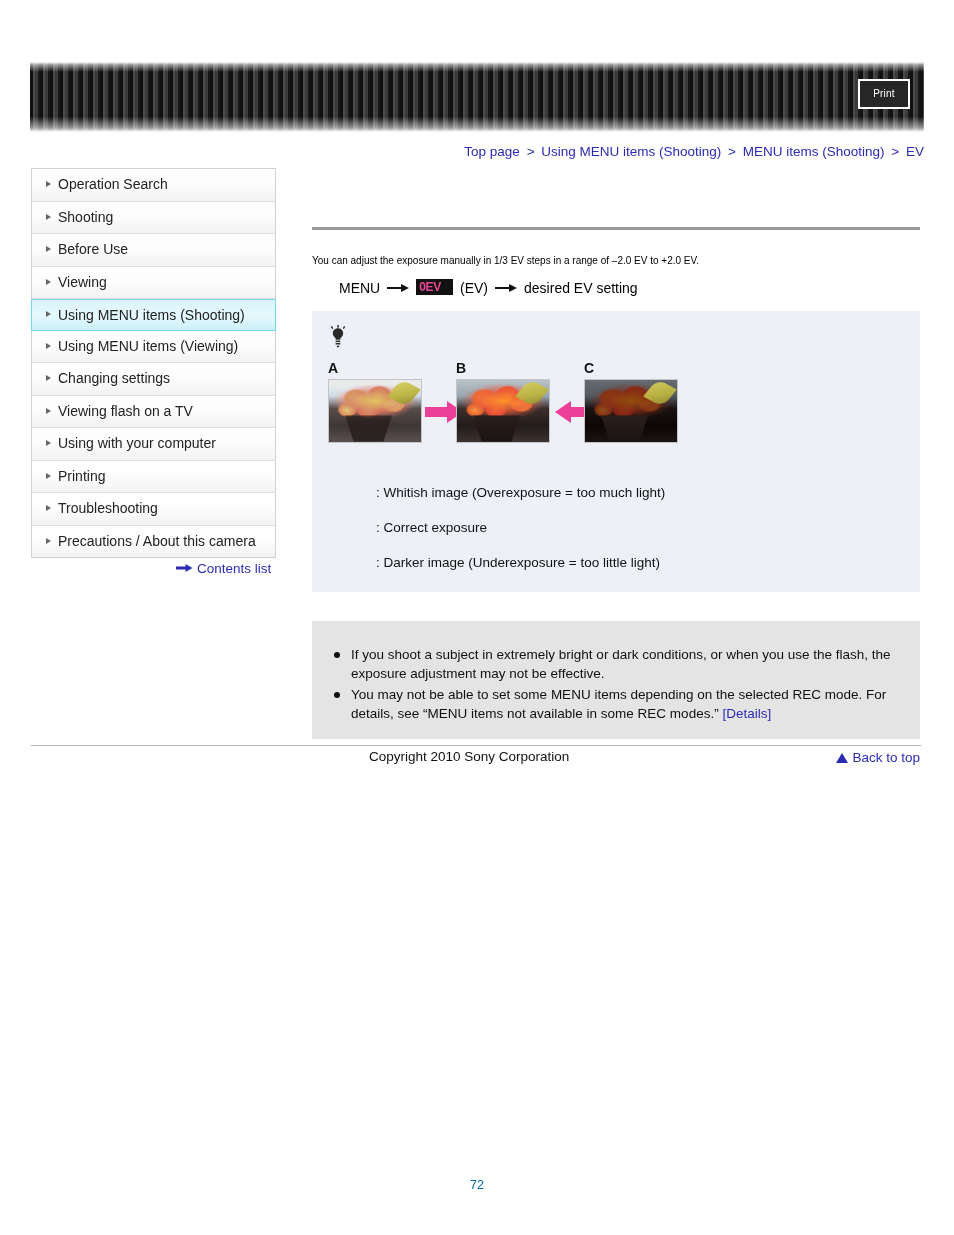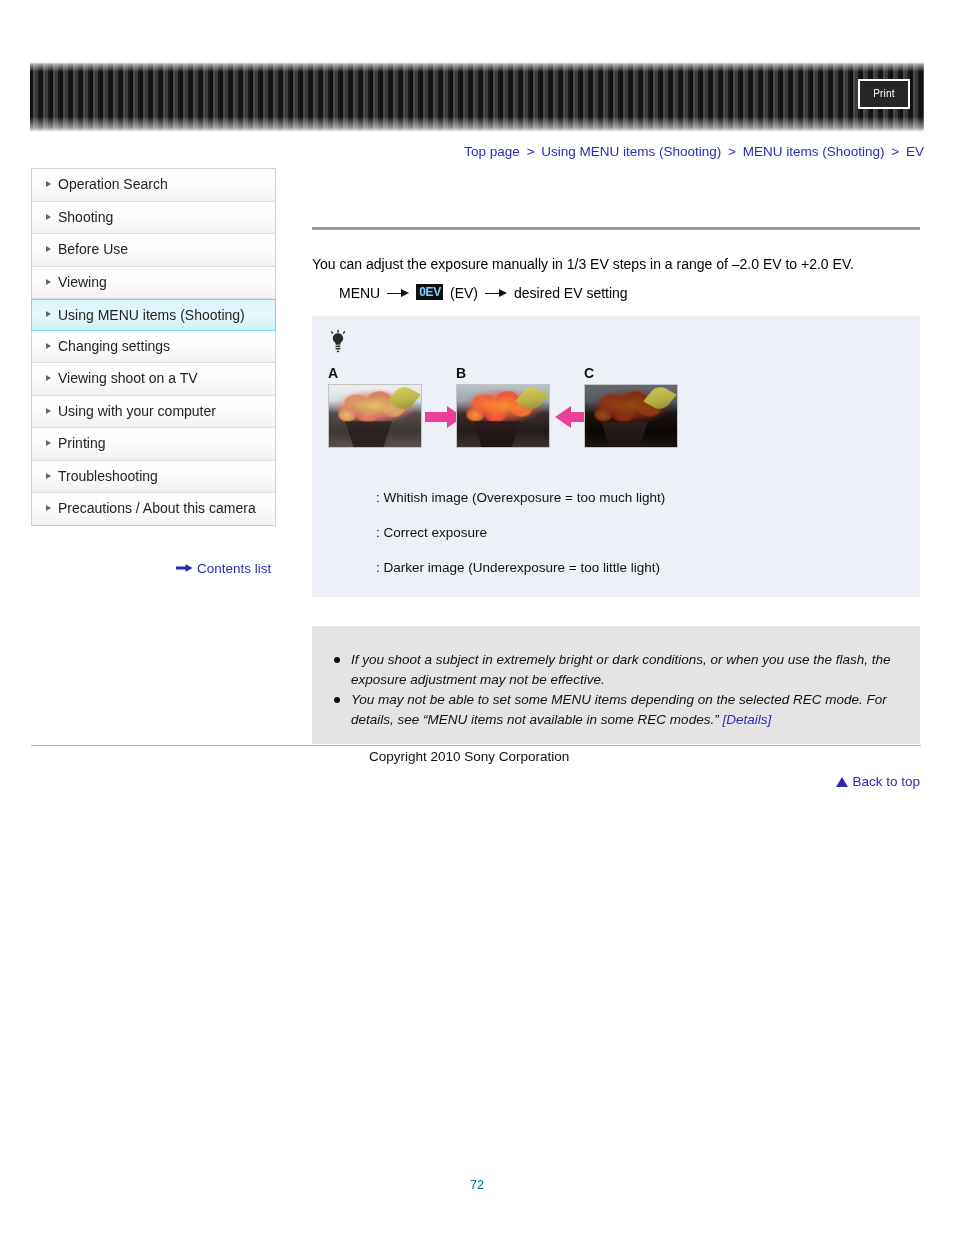--- a/index.html
+++ b/index.html
@@ -135,21 +135,21 @@
     left: 312px;
     top: 168px;
     width: 608px;
   }
   .title-rule {
     height: 3px;
     background: #9a9a9a;
     margin-top: 59px;
   }
   .lead {
-    font-size: 14px;
+    font-size: 10px;
     margin-top: 24px;
     line-height: 1.45;
   }
   .menu-path {
     font-size: 14px;
     margin-top: 11px;
     margin-left: 27px;
     display: flex;
     align-items: center;
     gap: 7px;
@@ -173,26 +173,26 @@
     position: absolute;
     right: 0; top: 0.5px;
     width: 0; height: 0;
     border-left: 8px solid #111;
     border-top: 4.2px solid transparent;
     border-bottom: 4.2px solid transparent;
   }
   .ev-glyph {
     display: inline-block;
     background: #111111;
-    color: #7dd3fc;
+    color: #ec4899;
     font-family: "Liberation Sans", sans-serif;
     font-weight: bold;
     font-size: 12px;
     line-height: 16px;
-    padding: 0 2px 0 3px;
+    padding: 0 12px 0 3px;
     letter-spacing: -0.3px;
     position: relative;
     top: -1px;
   }
 
   
   .panel {
     background: #edf1f7;
     margin-top: 15px;
     padding: 14px 0 22px 0;
@@ -287,21 +287,20 @@
     color: #111;
     white-space: nowrap;
   }
   .caption:first-of-type { margin-top: 26px; }
 
   
   .notes {
     background: #e4e4e4;
     margin-top: 29px;
     padding: 24px 18px 14px 18px;
-    font-style: italic;
   }
   .note {
     position: relative;
     padding-left: 21px;
     font-size: 13.5px;
     line-height: 19.5px;
     color: #111;
     margin-bottom: 1px;
   }
   .note .dot {
@@ -309,21 +308,21 @@
     left: 4px; top: 7px;
     width: 6px; height: 6px;
     border-radius: 50%;
     background: #111;
   }
   .note a { color: #2b2bb5; text-decoration: none; cursor: pointer; }
 
   
   .back-top {
     text-align: right;
-    margin-top: 30px;
+    margin-top: 11px;
     font-size: 13.5px;
     color: #2b2bb5;
     cursor: pointer;
   }
   .back-top .tri-up {
     display: inline-block;
     width: 0; height: 0;
     border-left: 6px solid transparent;
     border-right: 6px solid transparent;
     border-bottom: 10px solid #2b2bb5;
@@ -387,25 +386,29 @@
   <div class="nav-item">
     <span class="tri"></span>
     <span>Viewing</span>
   </div>
   <div class="nav-item selected">
     <span class="tri"></span>
     <span>Using MENU items (Shooting)</span>
   </div>
   <div class="nav-item">
     <span class="tri"></span>
+    <span>Using MENU items (Viewing)</span>
+  </div>
+  <div class="nav-item">
+    <span class="tri"></span>
     <span>Changing settings</span>
   </div>
   <div class="nav-item">
     <span class="tri"></span>
-    <span>Viewing shoot on a TV</span>
+    <span>Viewing flash on a TV</span>
   </div>
   <div class="nav-item">
     <span class="tri"></span>
     <span>Using with your computer</span>
   </div>
   <div class="nav-item">
     <span class="tri"></span>
     <span>Printing</span>
   </div>
   <div class="nav-item">

